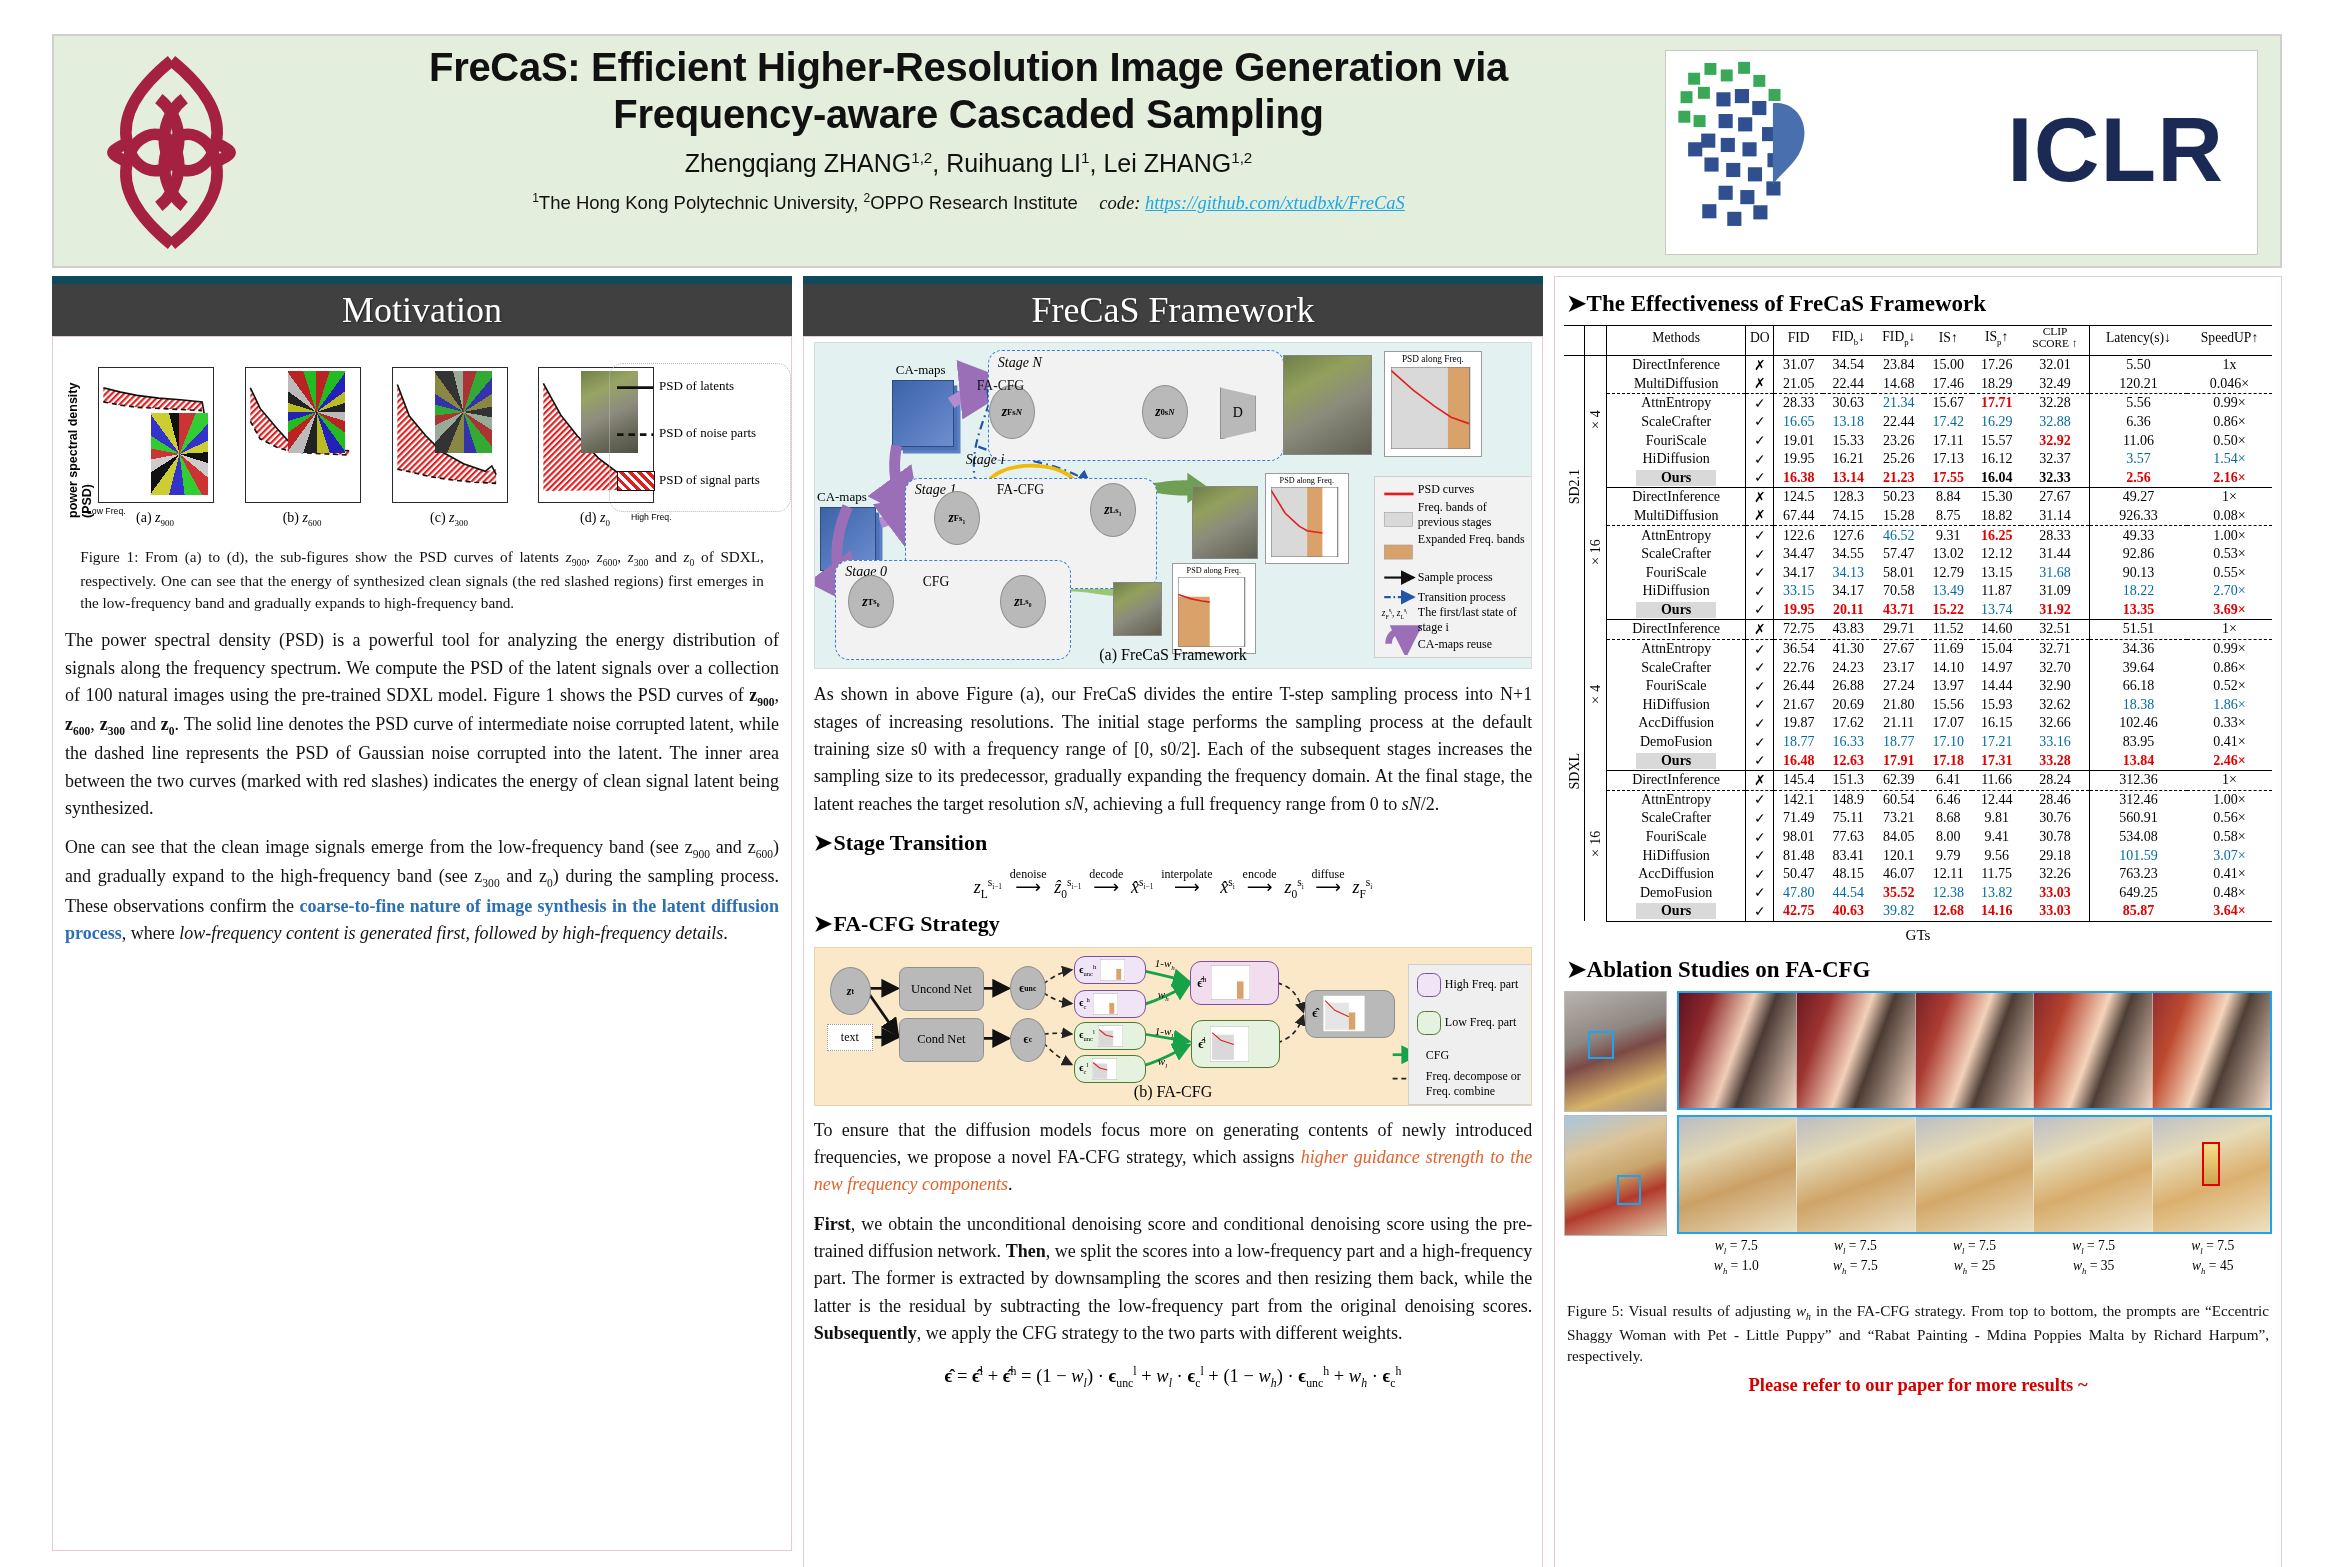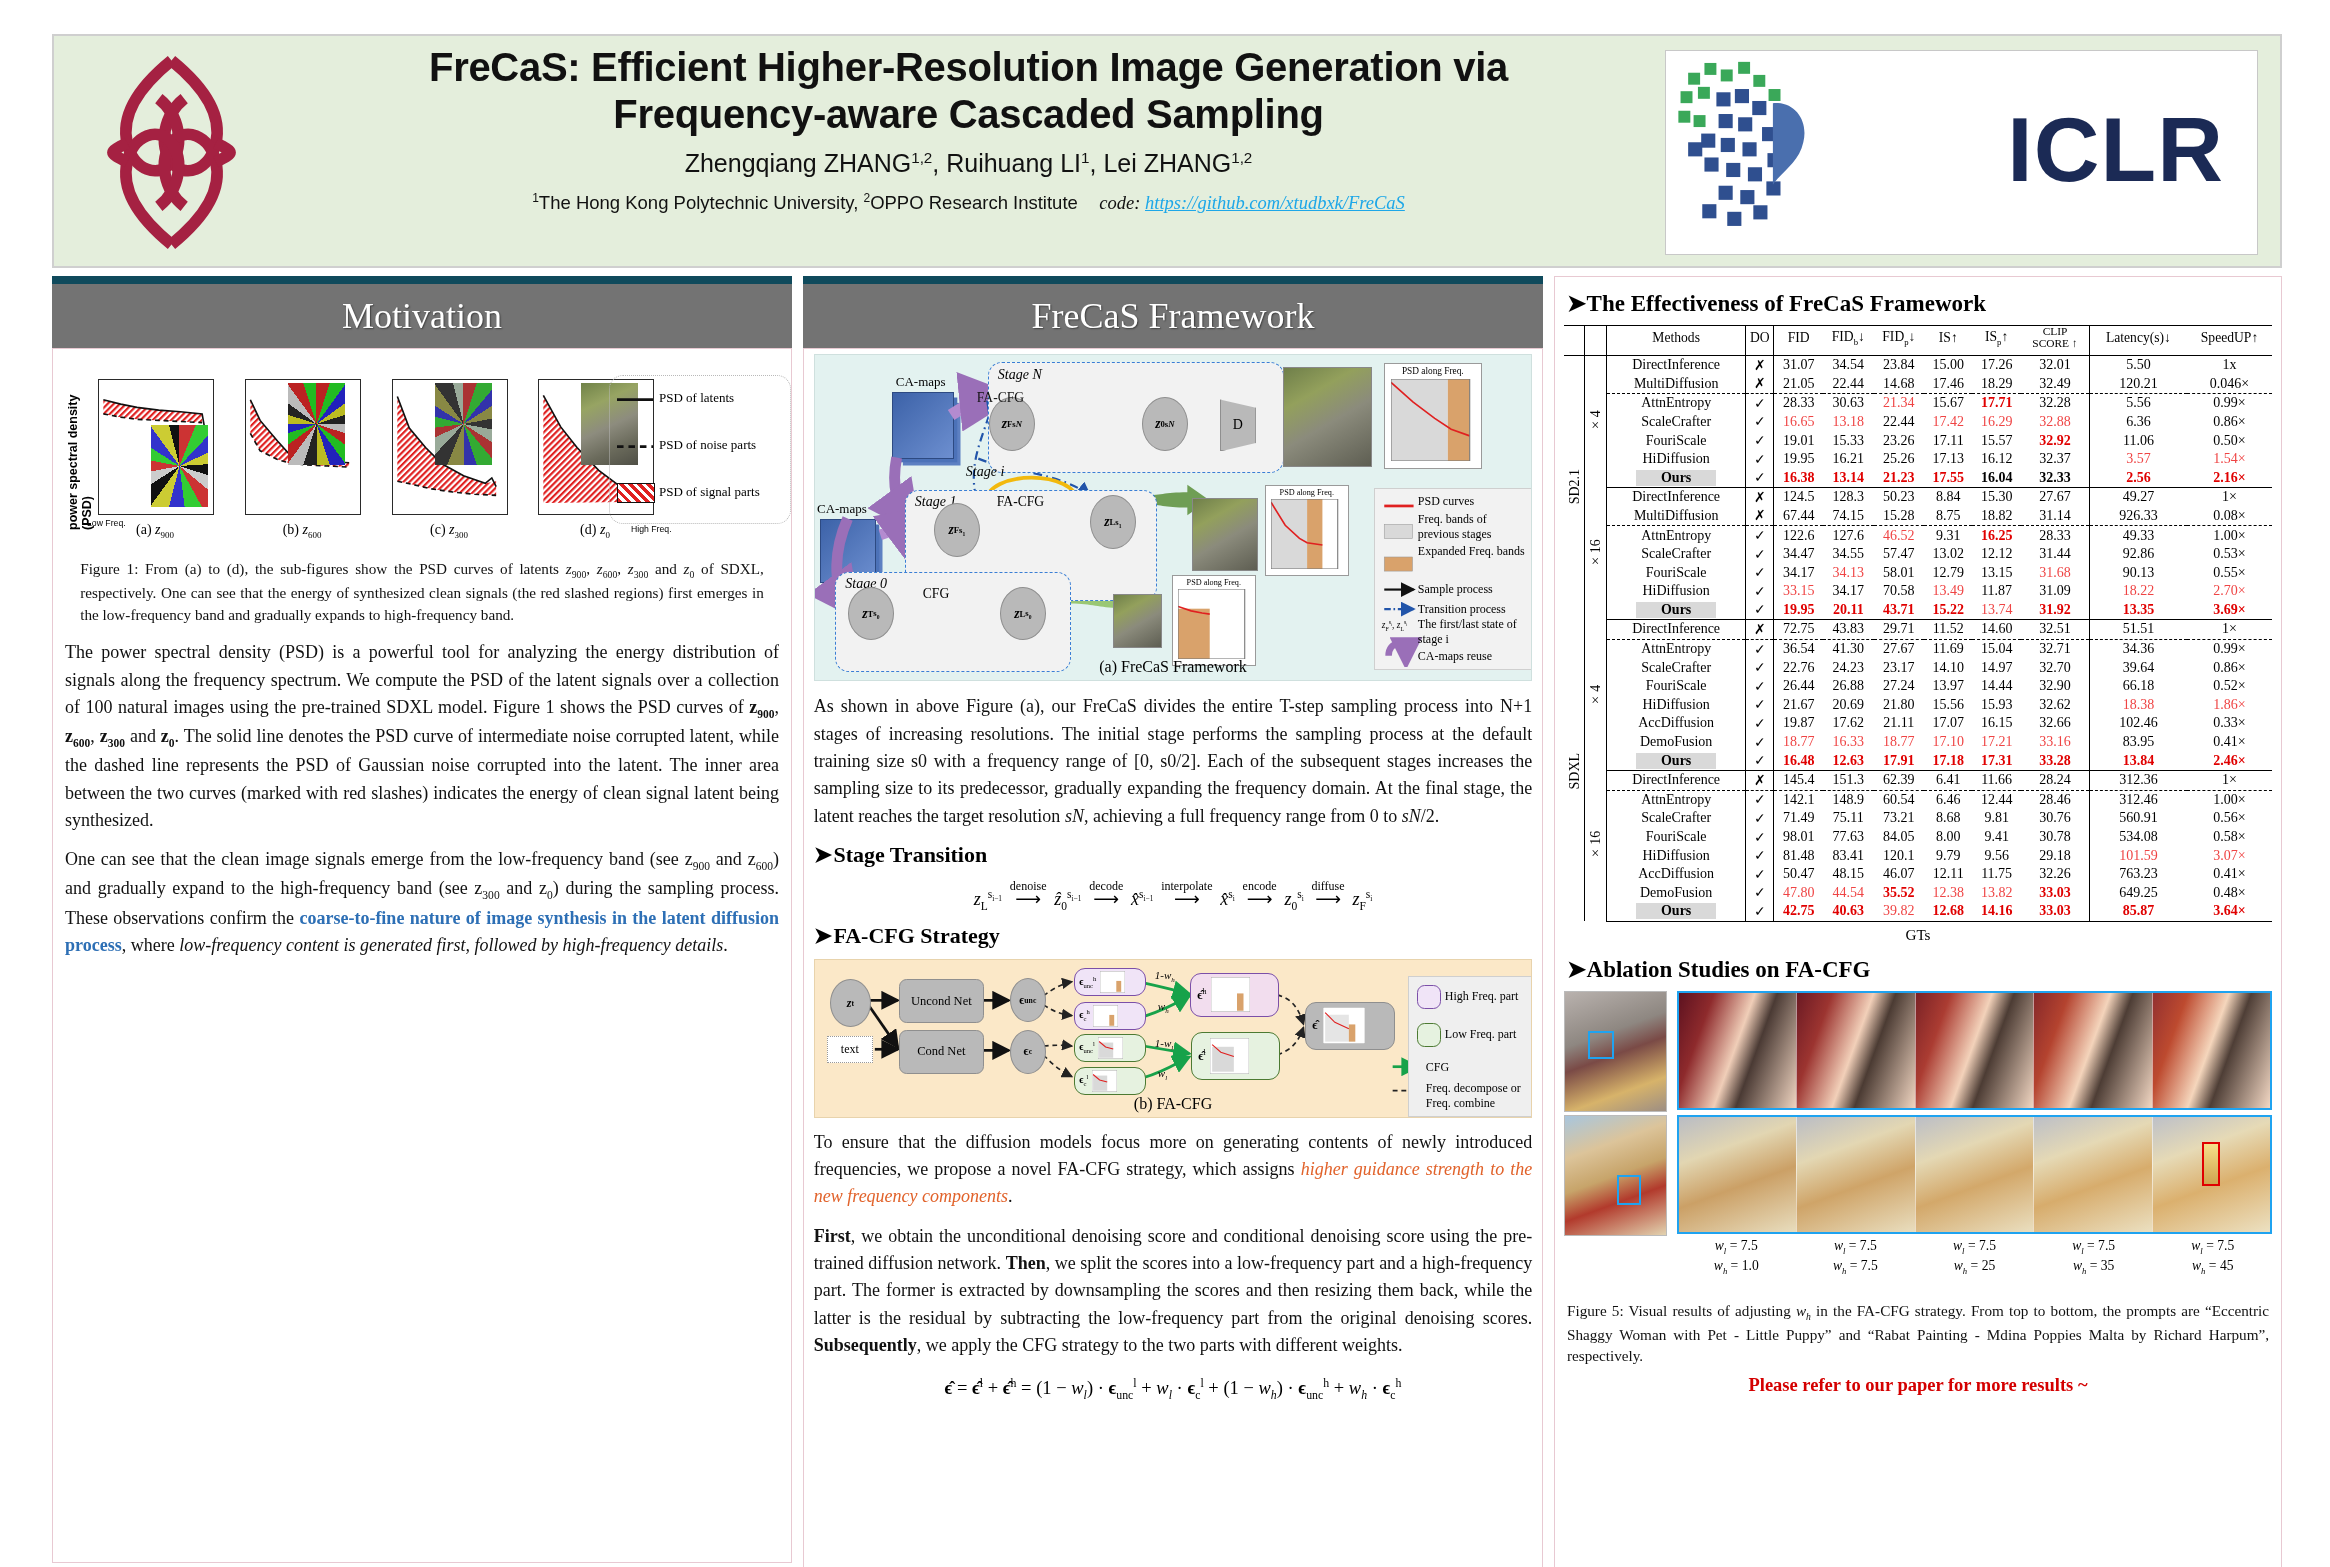--- a/index.html
+++ b/index.html
@@ -23,21 +23,21 @@
   .iclr-box{position:absolute;right:22px;top:14px;width:593px;height:205px;background:#fff;
             border:1.6px solid #c8c8c8;box-sizing:border-box;overflow:hidden;}
   .iclr-text{position:absolute;right:33px;top:47px;font-family:"Liberation Sans",sans-serif;
              font-weight:bold;font-size:91px;color:#1b2a55;letter-spacing:1.1px;}
 
   
   .col{position:absolute;top:276px;}
   .col1{left:52px;width:740px;}
   .col2{left:803px;width:740px;}
   .col3{left:1554px;width:728px;}
-  .sechead{position:relative;height:72px;background:#737373;border-top:8.7px solid #0f4a5c;
+  .sechead{position:relative;height:60px;background:#404040;border-top:8.7px solid #0f4a5c;
            box-sizing:border-box;display:flex;align-items:center;justify-content:center;}
   .sechead span{color:#fff;font-family:"Liberation Serif",serif;font-size:36px;
                 text-shadow:1.1px 1.1px 1.6px rgba(0,0,0,.45);}
   .panel{border:1.6px solid #e8c9d2;background:#fff;box-sizing:border-box;padding:9.8px 12px;}
 
   
   .body-txt{font-size:18px;line-height:1.52;text-align:justify;color:#111;}
   .body-txt p{margin:0 0 12px 0;}
   .cap{font-size:15.2px;line-height:1.42;text-align:justify;color:#111;}
   .bullet{font-family:"Liberation Serif",serif;font-weight:bold;font-size:22px;margin:4.4px 0 9.8px 0;}
@@ -93,21 +93,21 @@
   .restab td,.restab th{text-align:center;padding:0.8px 1.1px;white-space:nowrap;}
   .restab th{font-weight:normal;font-size:13.6px;}
   .hdr-rule-top{border-top:1.6px solid #000;}
   .hdr-rule-bot{border-bottom:1.6px solid #000;}
   .dbl{border-bottom:1.6px double #000;}
   .grp{border-bottom:1.1px solid #000;}
   .dash{border-bottom:1.1px dashed #000;}
   .vr{border-right:1.1px solid #000;}
   .ours{background:#d9d9d9;font-weight:bold;}
   .red{color:#e00000;font-weight:bold;}
-  .blue{color:#ef4444;}
+  .blue{color:#0369a1;}
   .rot{writing-mode:vertical-rl;transform:rotate(180deg);font-size:14px;}
   .gts{text-align:center;font-size:15.2px;padding-top:4.4px;}
 
   
   .abl{position:relative;width:100%;height:250px;margin-top:4.4px;}
   .ablrow{position:absolute;left:0;width:100%;height:119px;}
   .ablsmall{position:absolute;left:0;top:0;width:101px;height:119px;border:0.5px solid #bbb;}
   .ablstrip{position:absolute;left:113px;top:0;right:0;height:119px;border:2.7px solid #1fa3f0;
             box-sizing:border-box;display:flex;}
   .ablstrip > div{flex:1;border-right:1.1px solid rgba(255,255,255,.55);}

